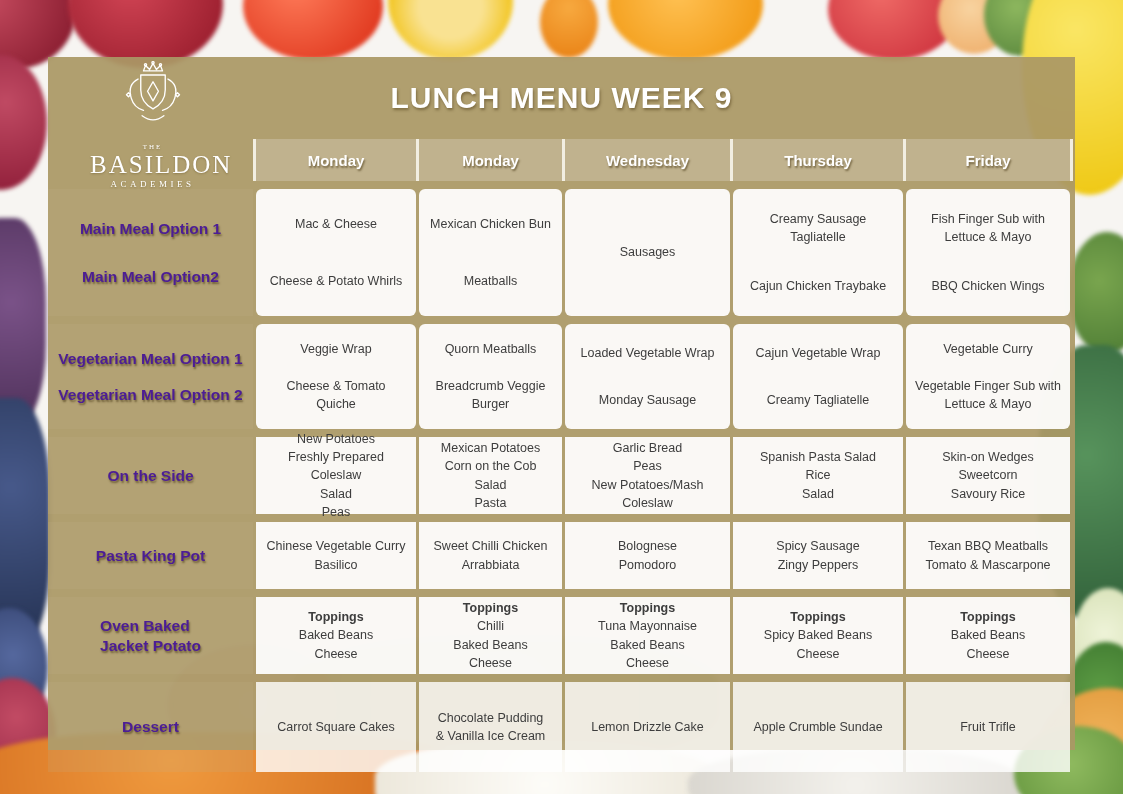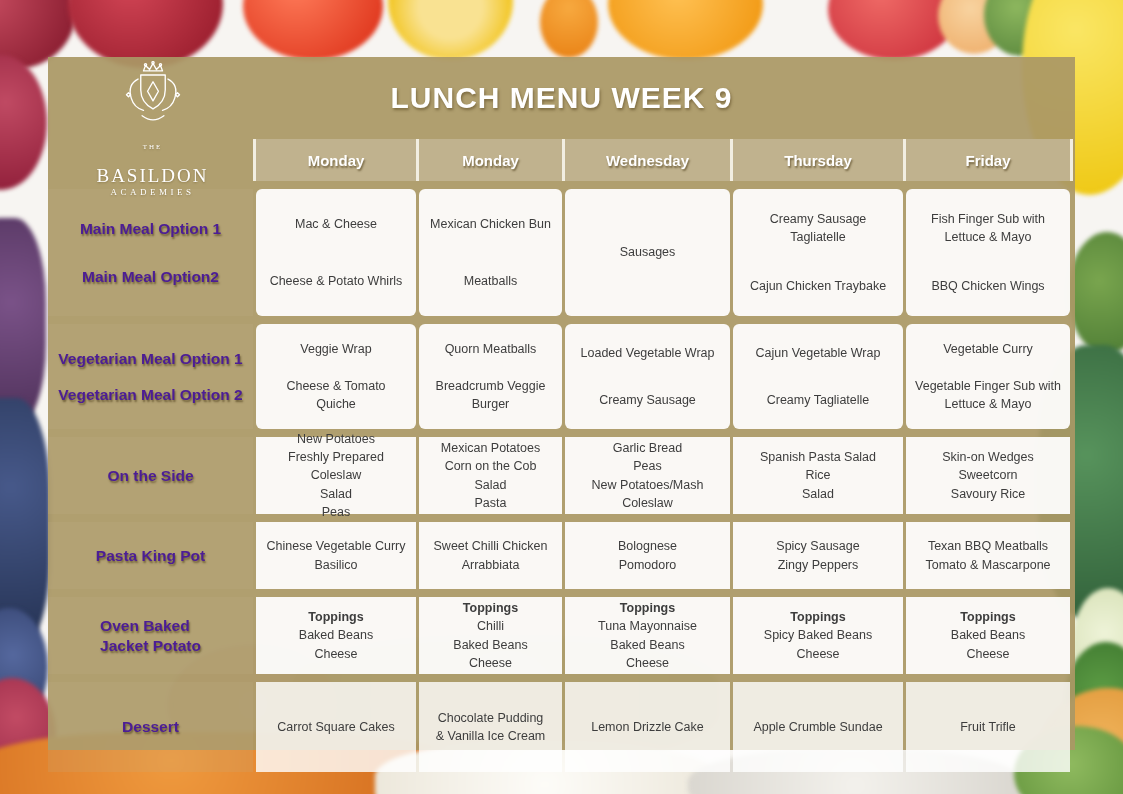--- a/index.html
+++ b/index.html
@@ -47,21 +47,21 @@
     margin:0;padding-top:24px;text-align:center;
     font-size:30px;font-weight:bold;letter-spacing:1px;color:#ffffff;
     text-shadow:1px 2px 3px rgba(80,62,25,0.55);
   }
   .logo{
     position:absolute;left:42px;top:4px;width:125px;text-align:center;color:#fff;
     text-shadow:0 1px 2px rgba(90,72,30,0.4);line-height:1;
   }
   .logo svg{display:block;margin:0 auto;}
   .logo-the{font-size:7px;letter-spacing:2px;margin-top:17px;font-family:"Liberation Serif",serif;}
-  .logo-name{font-size:19px;letter-spacing:2px;margin-top:15px;font-family:"Liberation Serif",serif;}
+  .logo-name{font-size:25px;letter-spacing:2px;margin-top:1px;font-family:"Liberation Serif",serif;}
   .logo-sub{font-size:9px;letter-spacing:3.5px;margin-top:3px;font-family:"Liberation Serif",serif;}
 
   
   .grid{
     display:grid;margin-left:0;margin-right:20px;
     grid-template-columns:205px 160px 143px 165px 170px 164px;
     grid-template-rows:42px 127px 105px 77px 67px 77px 90px;
     gap:8px 3px;
   }
   .corner{background:transparent;}
@@ -184,21 +184,21 @@
     <div class="cell dual">
       <div class="lines">Veggie Wrap</div>
       <div class="lines">Cheese &amp; Tomato Quiche</div>
     </div>
     <div class="cell dual">
       <div class="lines">Quorn Meatballs</div>
       <div class="lines">Breadcrumb Veggie Burger</div>
     </div>
     <div class="cell dual">
       <div class="lines">Loaded Vegetable Wrap</div>
-      <div class="lines">Creamy Sausage</div>
+      <div class="lines">Monday Sausage</div>
     </div>
     <div class="cell dual">
       <div class="lines">Cajun Vegetable Wrap</div>
       <div class="lines">Creamy Tagliatelle</div>
     </div>
     <div class="cell dual">
       <div class="lines">Vegetable Curry</div>
       <div class="lines">Vegetable Finger Sub with Lettuce &amp; Mayo</div>
     </div>
 

